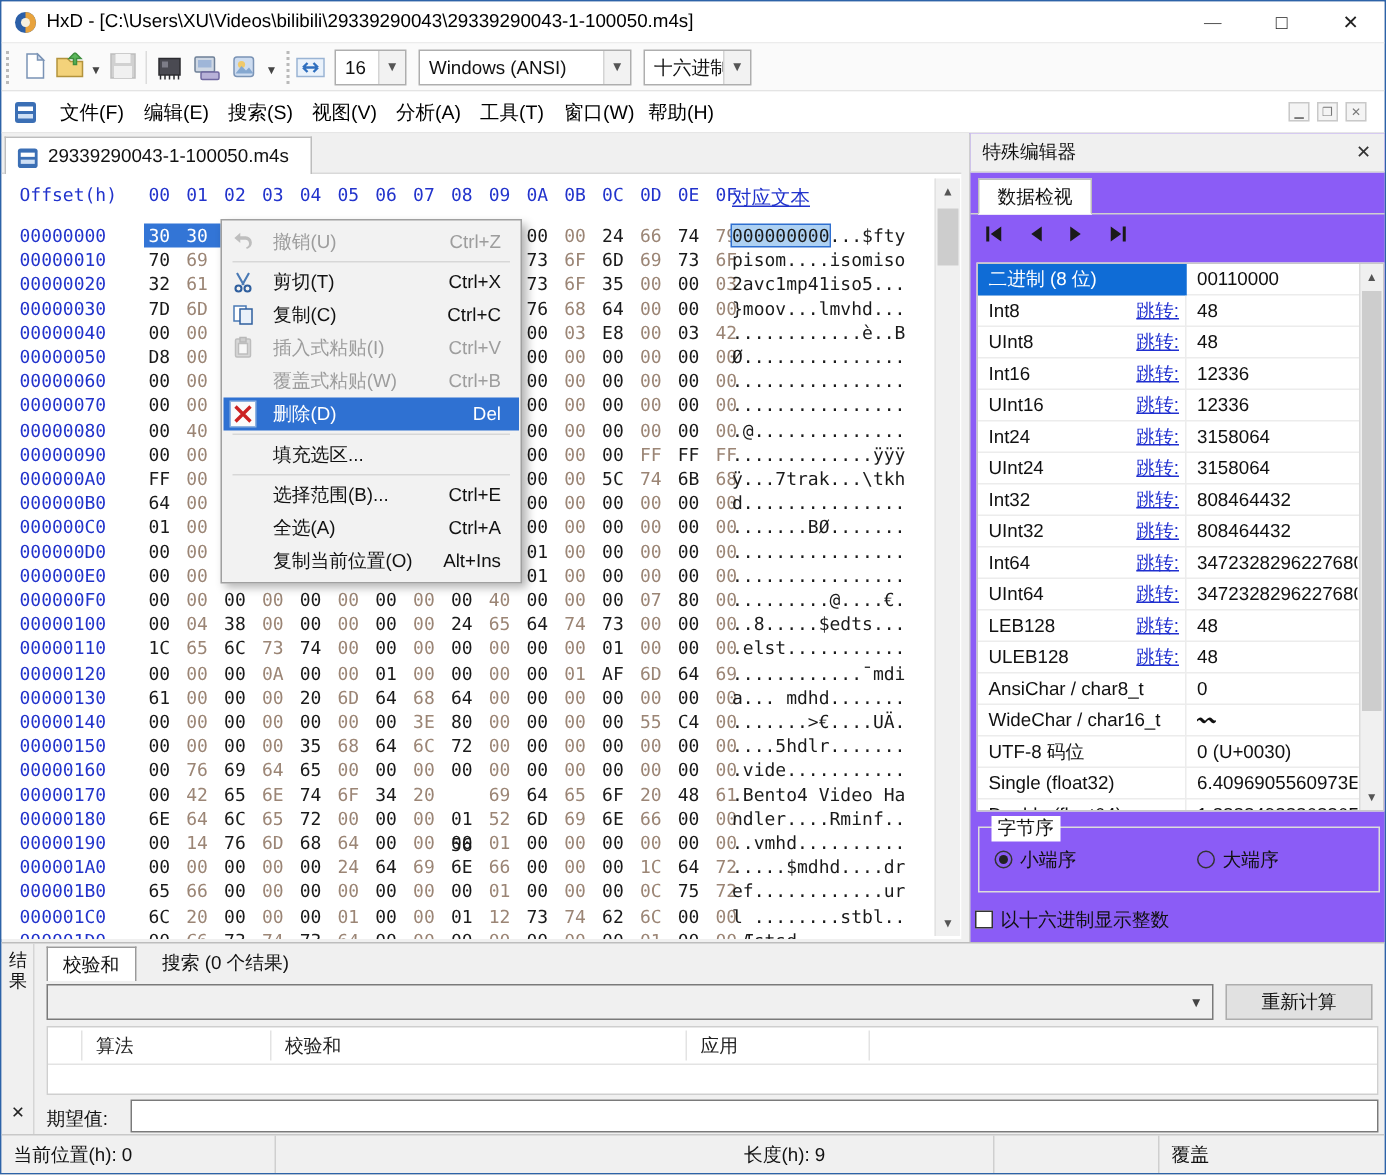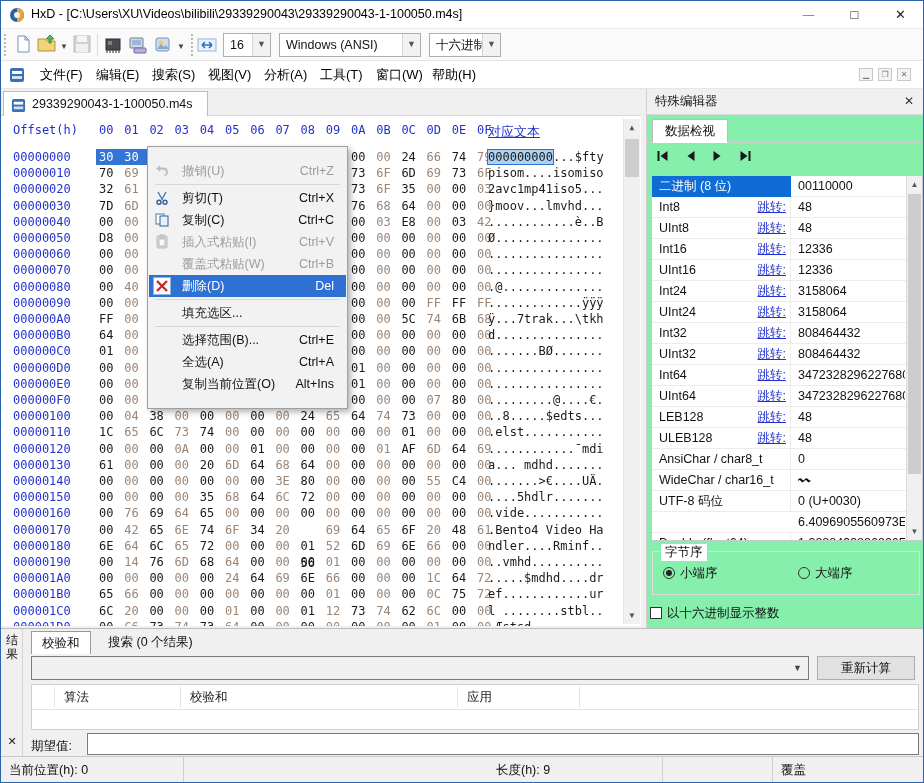--- a/index.html
+++ b/index.html
@@ -45,33 +45,33 @@
   .sel-bar{position:absolute;background:#3375d6;height:16.2px;}
   .hex-byte.sel{color:#fff;}
   .hex-text{position:absolute;left:487px;white-space:pre;color:#1a1a1a;}
   .txt-sel{background:#aed1f2;outline:1px solid #2e6fd0;}
   
   .vscroll{position:absolute;background:#f0f0f0;}
   .vscroll .arrow{position:absolute;left:0;width:100%;height:17px;color:#555;font-size:8px;text-align:center;line-height:17px;}
   .vscroll .thumb{position:absolute;left:1px;right:1px;background:#cdcdcd;}
   
   .ctxmenu{position:absolute;left:146px;top:145px;width:201px;background:#f2f2f2;border:1px solid #a0a0a0;
-    box-shadow:3px 3px 6px rgba(0,0,0,.3);padding:13px 1px;z-index:50;}
+    box-shadow:3px 3px 6px rgba(0,0,0,.3);padding:3px 1px;z-index:50;}
   .cm-item{position:relative;height:22px;line-height:22px;font-size:12.5px;color:#111;}
   .cm-item .cm-icon{position:absolute;left:5px;top:3px;width:16px;height:16px;}
   .cm-item .cm-label{position:absolute;left:33px;white-space:nowrap;}
   .cm-item .cm-short{position:absolute;right:12px;white-space:nowrap;}
   .cm-item.disabled{color:#9d9d9d;}
   .cm-item.disabled .cm-icon{opacity:.45;filter:grayscale(1);}
   .cm-item.hilite{background:#2f71d2;color:#fff;}
   .cm-item.hilite .cm-icon{background:#fbfbfb;outline:1px solid #8fb3e0;}
   .cm-sep{height:1px;background:#d7d7d7;margin:2px 6px;}
   
   .splitter{position:absolute;left:640px;top:88px;width:5px;height:539px;background:#f0f0f0;}
-  .rpanel{position:absolute;left:645px;top:88px;width:279px;height:539px;background:#86efac;border-left:1px solid #cfcfcf;}
+  .rpanel{position:absolute;left:645px;top:88px;width:279px;height:539px;background:#8b5cf6;border-left:1px solid #cfcfcf;}
   .rp-header{position:absolute;left:0;top:0;width:100%;height:26px;background:#f0f0f0;border-bottom:1px solid #d9d9d9;line-height:25px;}
   .rp-title{position:absolute;left:8px;font-size:12.5px;}
   .rp-close{position:absolute;right:8px;top:0;width:16px;height:25px;text-align:center;font-size:12px;color:#333;}
   .rp-tab{position:absolute;left:5px;top:30px;height:24px;background:#fff;border:1px solid #bdbdbd;border-bottom:1px solid #fff;padding:0 12px;line-height:22px;font-size:12.5px;z-index:2;}
   .rp-tabline{position:absolute;left:0;top:53px;width:100%;height:1px;background:#cfcfcf;}
   .nav{position:absolute;left:8px;top:60px;height:20px;}
   .nav svg{margin-right:9px;}
   .grid{position:absolute;left:4px;top:86px;width:272px;height:366px;border:1px solid #c8c8c8;background:#fff;overflow:hidden;}
   .g-row{position:absolute;left:0;width:100%;height:21px;line-height:20px;border-bottom:1px solid #ececec;font-size:12.5px;}
   .g-label{position:absolute;left:0;top:0;width:139px;height:21px;padding-left:7px;border-right:1px solid #ececec;white-space:nowrap;overflow:hidden;}
@@ -980,20 +980,21 @@
         </div>
         <div class="g-row" style="top: 294px;">
           <span class="g-label">WideChar / char16_t</span>
           <span class="g-value">〰</span>
         </div>
         <div class="g-row" style="top: 315px;">
           <span class="g-label">UTF-8 码位</span>
           <span class="g-value">0 (U+0030)</span>
         </div>
         <div class="g-row" style="top: 336px;">
+          <span class="g-label">Single (float32)</span>
           <span class="g-value">6.4096905560973E-1</span>
         </div>
         <div class="g-row" style="top: 357px;">
           <span class="g-label">Double (float64)</span>
           <span class="g-value">1.3888493886826E-7</span>
         </div>
         <div class="vscroll">
         <span class="arrow" style="top:0">▲</span>
         <span class="thumb" style="top:18px;height:280px"></span>
         <span class="arrow" style="bottom:0">▼</span>

